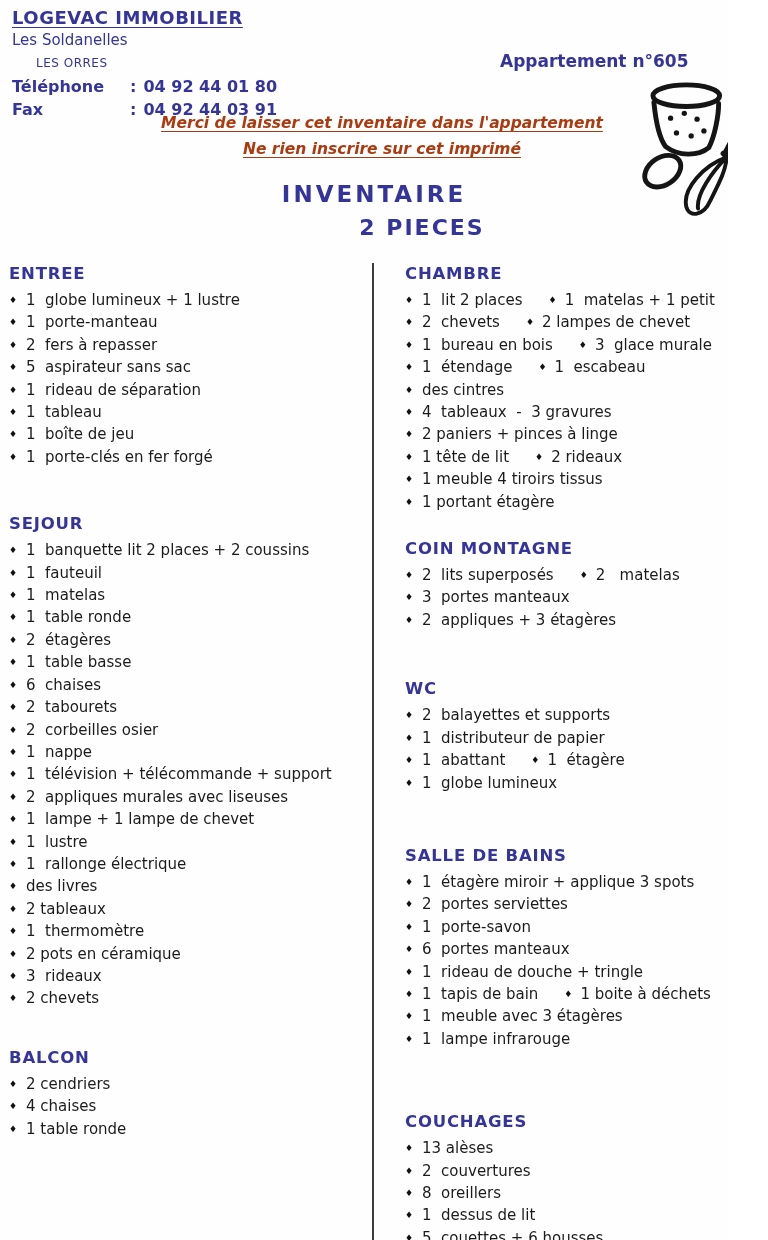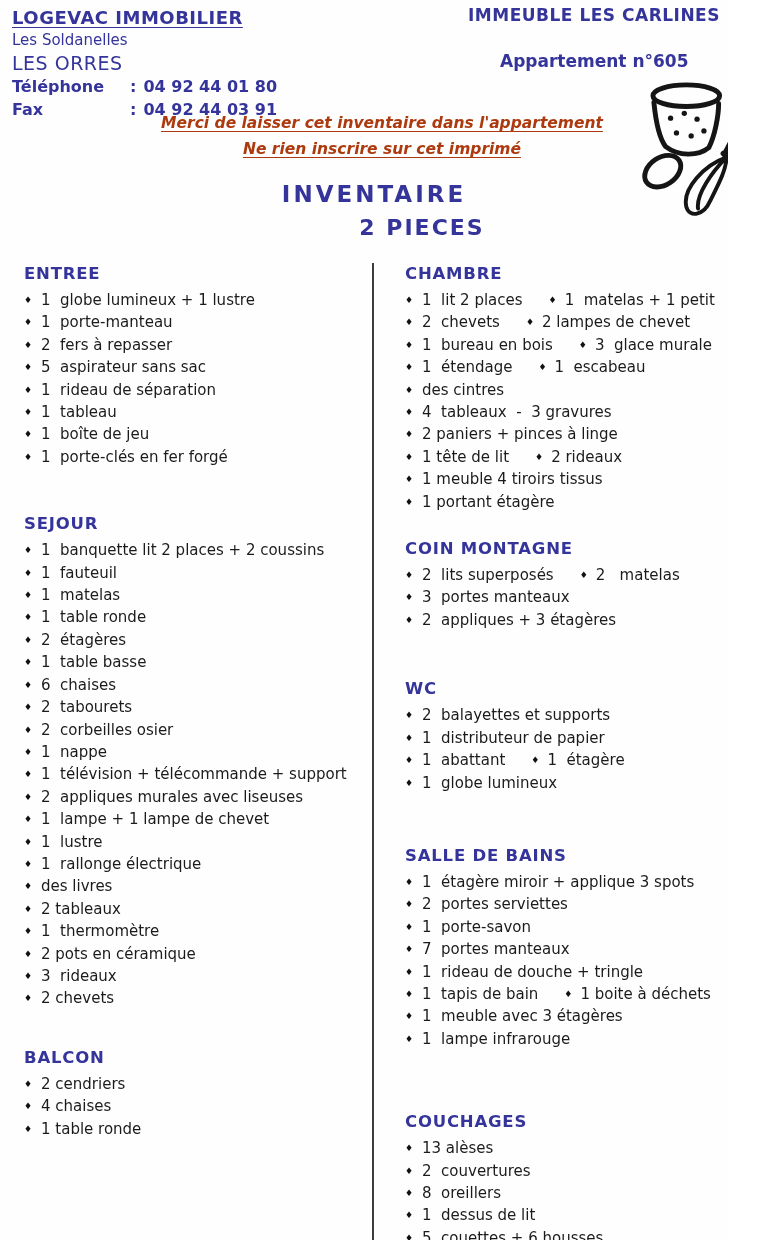--- a/index.html
+++ b/index.html
@@ -2,21 +2,21 @@
 <html><head>
 <meta charset="utf-8">
 <style>
   html,body{margin:0;padding:0;}
   .page{position:relative;width:728px;height:1240px;background:#fefefe;overflow:hidden;
         font-family:"DejaVu Sans","Liberation Sans",sans-serif;color:#1b1b1b;}
   
   .hdr-left{position:absolute;left:12px;top:6px;line-height:23px;color:#34349b;}
   .company{font-size:18px;font-weight:bold;text-decoration:underline;text-underline-offset:3px;letter-spacing:.5px;}
   .residence{font-size:15px;}
-  .city{font-size:19px;letter-spacing:.5px;}
+  .city{font-size:12px;letter-spacing:.5px;margin-left:24px;}
   .contact{font-size:16px;font-weight:bold;}
   .hlabel{display:inline-block;width:118px;}
   .hsep{display:inline-block;}
   .hval{margin-left:7px;}
   .building{position:absolute;left:468px;top:5px;font-size:17px;font-weight:bold;color:#34349b;letter-spacing:.5px;}
   .apartment{position:absolute;left:500px;top:51px;font-size:17px;font-weight:bold;color:#34349b;}
   
   .notice{position:absolute;left:8px;width:748px;text-align:center;color:#ad3a0e;
           font-size:15.5px;font-weight:bold;font-style:italic;text-decoration:underline;text-underline-offset:3px;}
   .notice1{top:114px;}
@@ -24,21 +24,21 @@
   
   .title1{position:absolute;left:0;top:181px;width:748px;text-align:center;
           font-size:23px;font-weight:bold;color:#34349b;letter-spacing:3px;}
   .title2{position:absolute;left:0;top:215px;width:748px;text-align:center;
           font-size:22px;font-weight:bold;color:#34349b;letter-spacing:2px;padding-left:48px;}
   
   .kitchen-icon{position:absolute;left:634px;top:79px;width:132px;height:152px;}
   
   .divider{position:absolute;left:372px;top:263px;width:2px;height:977px;background:#3d3d3d;}
   .col{position:absolute;top:264px;}
-  .col-left{left:0;width:372px;padding-left:24px;box-sizing:border-box;}
+  .col-left{left:0;width:372px;padding-left:9px;box-sizing:border-box;}
   .col-right{left:374px;width:394px;padding-left:31px;box-sizing:border-box;}
   .sec-heading{font-size:16.5px;font-weight:bold;color:#34349b;letter-spacing:.8px;margin-bottom:5px;line-height:20px;}
   .item{white-space:pre;line-height:22.4px;font-size:15px;}
   .blt{display:inline-block;width:17px;font-size:9px;vertical-align:2px;color:#111;}
   .blt.b2{width:auto;margin-left:26px;margin-right:8px;}
   .itxt{white-space:pre;}
   
   .sec-sejour{margin-top:46px;}
   .sec-balcon{margin-top:38px;}
   .sec-coin-montagne{margin-top:26px;}
@@ -52,21 +52,20 @@
 <div class="page">
 
   <div class="hdr-left">
     <div class="company">LOGEVAC IMMOBILIER</div>
     <div class="residence">Les Soldanelles</div>
     <div class="city">LES ORRES</div>
     <div class="contact"><span class="hlabel">Téléphone</span><span class="hsep">:</span><span class="hval">04 92 44 01 80</span></div>
     <div class="contact"><span class="hlabel">Fax</span><span class="hsep">:</span><span class="hval">04 92 44 03 91</span></div>
   </div>
 
-  <div class="building">IMMEUBLE LES CARLINES</div>
   <div class="apartment">Appartement n°605</div>
 
   <div class="notice notice1">Merci de laisser cet inventaire dans l'appartement</div>
   <div class="notice notice2">Ne rien inscrire sur cet imprimé</div>
 
   <div class="title1">INVENTAIRE</div>
   <div class="title2">2 PIECES</div>
 
   <svg class="kitchen-icon" viewBox="0 0 132 155" xmlns="http://www.w3.org/2000/svg">
     <g fill="none" stroke="#151515" stroke-linecap="round">
@@ -158,21 +157,21 @@
         <div class="item"><span class="blt">♦</span><span class="itxt">2  balayettes et supports</span></div>
         <div class="item"><span class="blt">♦</span><span class="itxt">1  distributeur de papier</span></div>
         <div class="item"><span class="blt">♦</span><span class="itxt">1  abattant</span><span class="blt b2">♦</span><span class="itxt">1  étagère</span></div>
         <div class="item"><span class="blt">♦</span><span class="itxt">1  globe lumineux</span></div>
       </div>
       <div class="section sec-salle-de-bains">
         <div class="sec-heading">SALLE DE BAINS</div>
         <div class="item"><span class="blt">♦</span><span class="itxt">1  étagère miroir + applique 3 spots</span></div>
         <div class="item"><span class="blt">♦</span><span class="itxt">2  portes serviettes</span></div>
         <div class="item"><span class="blt">♦</span><span class="itxt">1  porte-savon</span></div>
-        <div class="item"><span class="blt">♦</span><span class="itxt">7  portes manteaux</span></div>
+        <div class="item"><span class="blt">♦</span><span class="itxt">6  portes manteaux</span></div>
         <div class="item"><span class="blt">♦</span><span class="itxt">1  rideau de douche + tringle</span></div>
         <div class="item"><span class="blt">♦</span><span class="itxt">1  tapis de bain</span><span class="blt b2">♦</span><span class="itxt">1 boite à déchets</span></div>
         <div class="item"><span class="blt">♦</span><span class="itxt">1  meuble avec 3 étagères</span></div>
         <div class="item"><span class="blt">♦</span><span class="itxt">1  lampe infrarouge</span></div>
       </div>
       <div class="section sec-couchages">
         <div class="sec-heading">COUCHAGES</div>
         <div class="item"><span class="blt">♦</span><span class="itxt">13 alèses</span></div>
         <div class="item"><span class="blt">♦</span><span class="itxt">2  couvertures</span></div>
         <div class="item"><span class="blt">♦</span><span class="itxt">8  oreillers</span></div>

